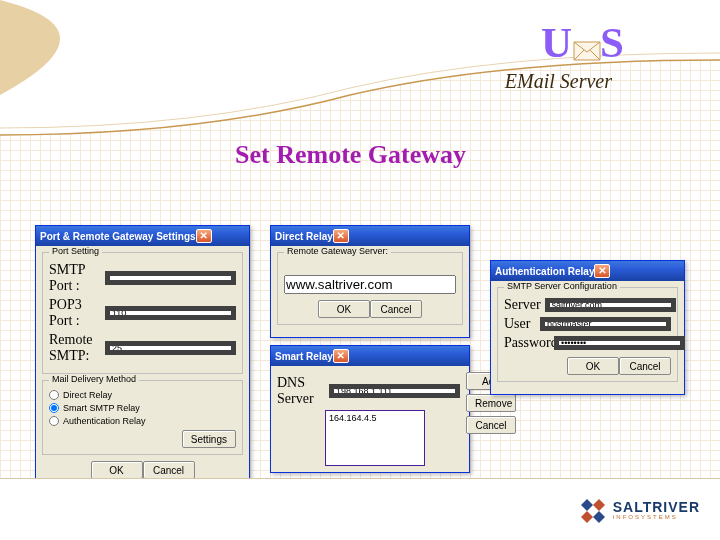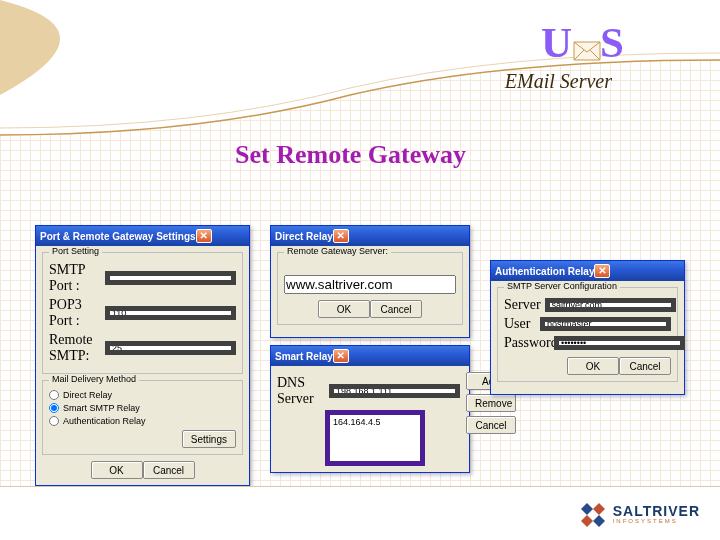--- a/index.html
+++ b/index.html
@@ -23,21 +23,21 @@
   .header-curve {
     position: absolute;
     top: 0; left: 0;
     width: 720px;
     height: 200px;
     z-index: 1;
   }
   .footer-strip {
     position: absolute;
     bottom: 0; left: 0; right: 0;
-    height: 54px;
+    height: 62px;
     background: #fff;
     border-top: 1px solid #d8c8a8;
     display: flex;
     justify-content: flex-end;
     align-items: center;
     padding-right: 20px;
     z-index: 5;
   }
   .logo-top {
     position: absolute;
@@ -136,21 +136,21 @@
     border: 1px solid #888;
     border-radius: 2px;
     font-size: 10px;
     padding: 0 8px;
     cursor: pointer;
     box-shadow: inset 1px 1px 0 #fff;
   }
   .btnrow { display:flex; justify-content:center; margin-top:4px; }
   .listbox {
     width: 100px; height: 56px;
-    background:#fff; border:5px solid #4c1d95;
+    background:#fff; border:1px solid #4c1d95;
     font-size:9px; padding:1px;
   }
   .listbox div { padding:1px 2px; }
   .saltriver {
     display:flex; align-items:center; gap:6px;
     font-family: Tahoma, sans-serif;
   }
   .saltriver-logo svg { display:block; }
   .saltriver-text { line-height:1; }
   .saltriver-text .name { font-size:14px; font-weight:bold; color:#1a3a6a; letter-spacing:1px;}

